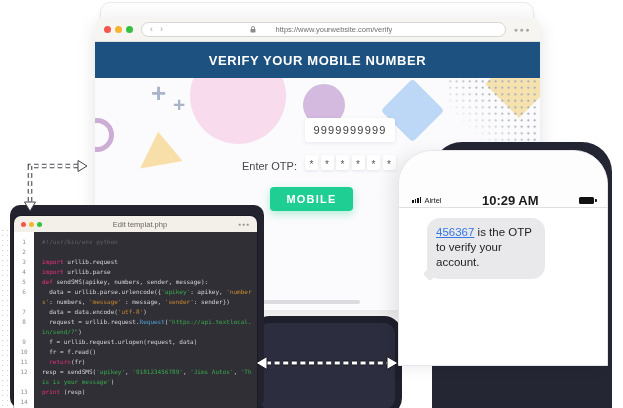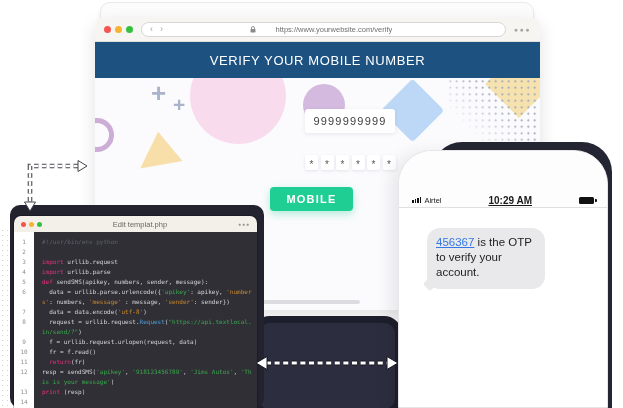--- a/index.html
+++ b/index.html
@@ -19,21 +19,21 @@
   .lights{display:flex;gap:4px;}
   .light{width:7px;height:7px;border-radius:50%;}
   .light.red{background:#f4564f}.light.yellow{background:#f6b42e}.light.green{background:#36c03f}
   .urlbar{flex:1;height:15px;background:#fff;border:1px solid #d8d6d3;border-radius:8px;
     display:flex;align-items:center;padding:0 8px;box-sizing:border-box;}
   .nav-chevrons{display:flex;gap:7px;color:#a3a3a3;font-size:9px;line-height:1;}
   .url-center{flex:1;display:flex;justify-content:center;align-items:center;gap:20px;
     font-size:7.5px;color:#6f6f72;}
   .menu-dots{color:#a9a7a4;font-size:7px;letter-spacing:1.5px;}
   .banner{height:36px;background:var(--header-blue,#1c5180);color:#fff;display:flex;
-    align-items:center;justify-content:center;font-size:13px;font-weight:normal;letter-spacing:.6px;}
+    align-items:center;justify-content:center;font-size:13px;font-weight:bold;letter-spacing:.6px;}
   .content{position:relative;height:231px;overflow:hidden;}
 
   
   .shape{position:absolute;}
   .pink-circle{left:95px;top:-30px;width:96px;height:96px;border-radius:50%;background:#f8dcee;}
   .purple-circle{left:208px;top:6px;width:42px;height:42px;border-radius:50%;background:#cbaed8;opacity:.85;}
   .plus{color:#a9b4cb;font-weight:bold;line-height:1;}
   .plus1{left:56px;top:2px;font-size:26px;}
   .plus2{left:78px;top:16px;font-size:21px;}
   .ring{left:-15px;top:40px;width:24px;height:24px;border:5px solid #cbadd6;border-radius:50%;}
@@ -42,21 +42,21 @@
   .diamond{left:295px;top:10px;width:45px;height:45px;background:#bdd8f7;transform:rotate(45deg);border-radius:4px;}
   .corner-cream{left:400px;top:-18px;width:48px;height:48px;background:#f6e2ae;transform:rotate(45deg);}
   .dots-grid{left:352px;top:0;width:90px;height:66px;
     background-image:radial-gradient(#a9adba 0.9px,transparent 1.1px);background-size:6.5px 6.5px;
     -webkit-mask-image:linear-gradient(225deg,#000 40%,transparent 78%);
     mask-image:linear-gradient(225deg,#000 40%,transparent 78%);}
 
   
   .form-label{position:absolute;left:60px;width:142px;text-align:right;font-size:11px;color:#474749;}
   .lbl-mobile{top:47px;} .lbl-otp{top:82px;}
-  .mobile-input{position:absolute;left:210px;top:31px;width:90px;height:24px;background:#fff;
+  .mobile-input{position:absolute;left:210px;top:40px;width:90px;height:24px;background:#fff;
     border:none;border-radius:3px;box-shadow:0 1px 4px rgba(80,80,120,.12);text-align:center;
     font-size:11px;letter-spacing:1.2px;color:#3d3d3f;line-height:24px;}
   .otp-row{position:absolute;left:210px;top:77px;display:flex;gap:2.5px;}
   .otp-box{width:13px;height:15px;background:#fff;border-radius:2px;box-shadow:0 1px 3px rgba(80,80,120,.14);
     font-size:10px;color:#57575a;text-align:center;line-height:19px;}
   .verify-btn{position:absolute;left:175px;top:109px;width:83px;height:24px;
     background:var(--verify-green,#1fce92);color:#fff;border-radius:4px;font-size:11px;font-weight:bold;
     letter-spacing:1.2px;display:flex;align-items:center;justify-content:center;
     box-shadow:0 3px 8px rgba(31,206,146,.35);}
   .window-pill{position:absolute;left:168px;top:222px;width:97px;height:4px;border-radius:2px;background:#dcdce0;}
@@ -83,40 +83,40 @@
   .gutter-num{flex:0 0 20px;text-align:center;color:#8f8f93;font-size:6px;}
   .code-text{flex:1;padding:0 5px 0 8px;white-space:pre-wrap;word-break:break-all;
     color:#d2d3d8;min-height:10px;}
   .c-kw{color:var(--keyword-pink,#e5307f)} .c-str{color:var(--string-green,#38a94c)}
   .c-key{color:var(--key-orange,#c8892e)} .c-cls{color:var(--class-teal,#4f9fd4)}
   .c-com{color:#5d606b} .c-txt{color:#d2d3d8}
 
   
   .phone-back{position:absolute;left:432px;top:142px;width:180px;height:266px;
     background:var(--dark-navy,#252634);border-radius:30px 30px 0 0;z-index:7;}
-  .phone{position:absolute;left:398px;top:150px;width:210px;height:258px;background:#fff;
+  .phone{position:absolute;left:398px;top:150px;width:210px;height:216px;background:#fff;
     border:1px solid #e6e6ea;border-radius:34px 34px 0 0;box-sizing:border-box;overflow:hidden;
     box-shadow:-8px 2px 16px rgba(0,0,0,.08);z-index:8;}
   .phone-header{border-bottom:1px solid #e0e0e4;background:#fdfdfe;padding-top:42px;}
   .status-row{display:flex;align-items:center;padding:0 13px;height:14px;font-size:7.5px;color:#1a1a1a;}
   .signal-bars{display:flex;align-items:flex-end;gap:1px;margin-right:3px;}
   .signal-bars i{display:block;width:1.6px;background:#111;}
-  .status-time{flex:1;text-align:center;font-weight:bold;font-size:10px;text-decoration:underline;}
+  .status-time{flex:1;text-align:center;font-weight:bold;font-size:13px;}
   .battery{width:15px;height:7px;background:#111;border-radius:1.5px;position:relative;}
   .battery::after{content:"";position:absolute;right:-2.5px;top:2px;width:1.8px;height:3px;background:#111;border-radius:0 1px 1px 0;}
   .nav-row{position:relative;height:27px;display:flex;align-items:center;justify-content:center;}
   .back-chevron{position:absolute;left:14px;top:9px;width:8px;height:8px;
     border-left:2px solid var(--ios-blue,#3478f6);border-bottom:2px solid var(--ios-blue,#3478f6);
     transform:rotate(45deg);}
   .nav-title{font-size:13px;color:#151515;}
   .info-icon{position:absolute;right:13px;top:7px;width:11px;height:11px;border:1.2px solid var(--ios-blue,#3478f6);
     border-radius:50%;color:var(--ios-blue,#3478f6);font-size:8px;font-style:italic;
     font-family:"Liberation Serif",serif;display:flex;align-items:center;justify-content:center;}
   .thread-meta{margin-top:9px;text-align:center;font-size:7.5px;color:#9a9aa0;line-height:1.45;}
-  .bubble-wrap{position:relative;margin:20px 0 0 28px;width:118px;}
+  .bubble-wrap{position:relative;margin:10px 0 0 28px;width:118px;}
   .bubble{position:relative;background:var(--bubble-gray,#e9e9eb);border-radius:13px;
     padding:7px 9px 8px;font-size:11.5px;line-height:1.32;color:#1d1d1f;z-index:2;}
   .bubble-tail{position:absolute;left:-2px;bottom:0;width:10px;height:10px;
     background:var(--bubble-gray,#e9e9eb);transform:rotate(45deg);border-radius:2px;z-index:1;}
   .otp-link{color:var(--link-blue,#3578e5);text-decoration:underline;}
 </style>
 </head>
 <body>
 
 <div class="canvas">
@@ -157,20 +157,21 @@
       <span class="shape plus plus1">+</span>
       <span class="shape plus plus2">+</span>
       <div class="shape ring"></div>
       <div class="shape triangle"></div>
       <div class="shape corner-cream"></div>
       <div class="shape dots-grid"></div>
       <div class="shape diamond"></div>
 
       <div class="mobile-input">9999999999</div>
 
+      <div class="form-label lbl-otp">Enter OTP:</div>
       <div class="otp-row">
           <span class="otp-box">*</span>
           <span class="otp-box">*</span>
           <span class="otp-box">*</span>
           <span class="otp-box">*</span>
           <span class="otp-box">*</span>
           <span class="otp-box">*</span>
         </div>
 
       <div class="verify-btn">MOBILE</div>

